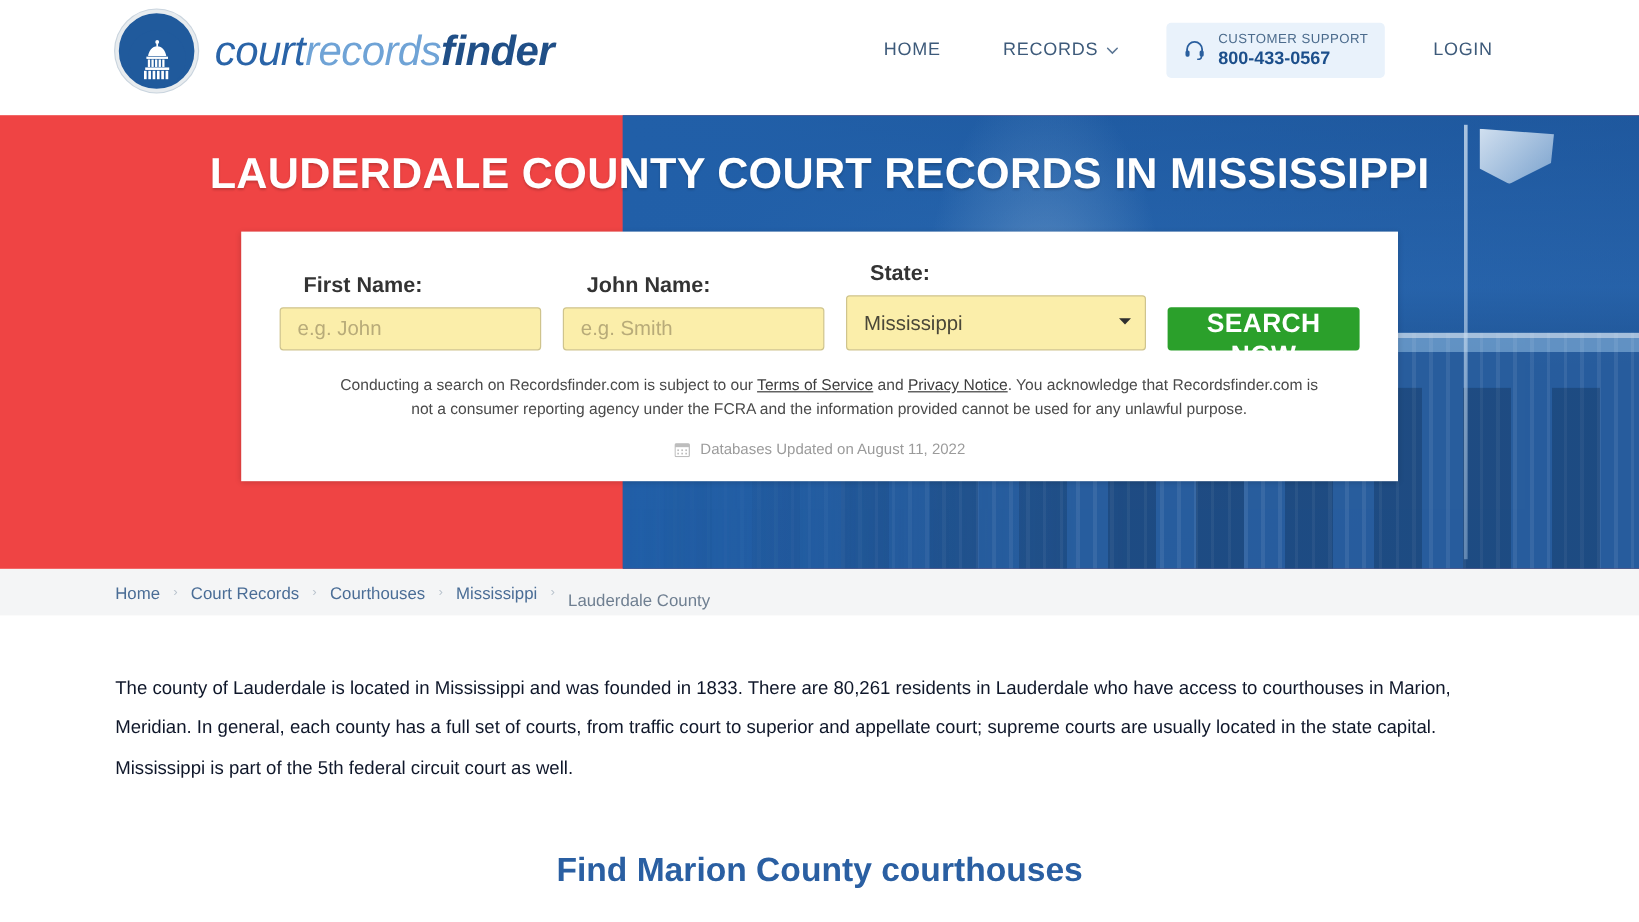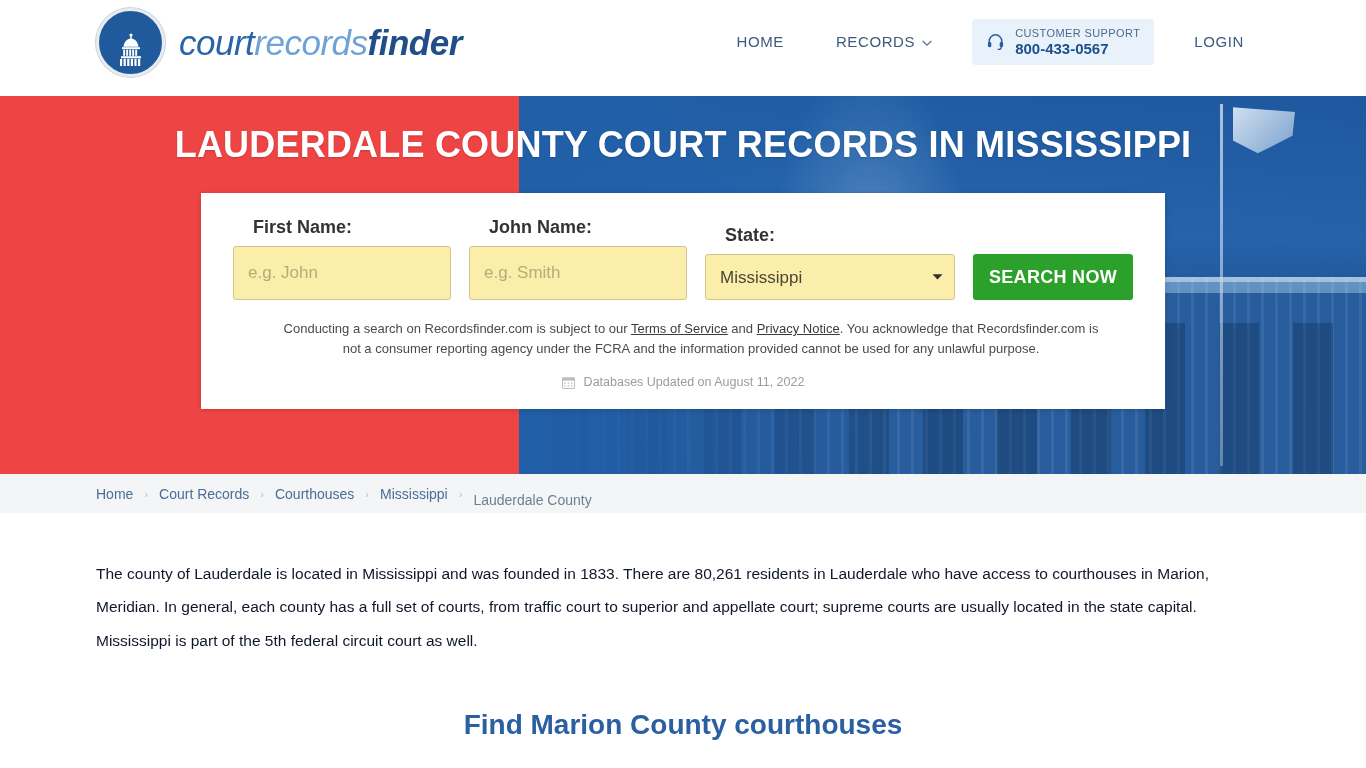--- a/index.html
+++ b/index.html
@@ -191,21 +191,21 @@
   .field-ln { width: 218px; }
   .field-st { width: 250px; }
   .field-label {
     font-size: 18px;
     font-weight: 700;
     color: #333333;
     margin-bottom: 8px;
     padding-left: 20px;
   }
   .txt-input {
-    height: 54px;
+    height: 36px;
     background: #fbeeaa;
     border: 1px solid #cfc48d;
     border-radius: 3px;
     padding: 0 14px;
     font-size: 17px;
     color: #5d5a46;
     font-family: "Liberation Sans", sans-serif;
     outline: none;
   }
   .txt-input::placeholder { color: #b8ab79; }
@@ -226,27 +226,27 @@
   }
   .sel-arrow {
     position: absolute;
     right: 12px; top: 50%;
     transform: translateY(-50%);
     pointer-events: none;
     font-size: 10px;
     color: #2f2f2f;
   }
   .search-btn {
-    height: 46px;
+    height: 36px;
     flex: 1;
     background: #2ba02b;
     border: none;
     border-radius: 3px;
     color: #ffffff;
-    font-size: 18px;
+    font-size: 22px;
     font-weight: 700;
     letter-spacing: 0.3px;
     cursor: pointer;
     font-family: "Liberation Sans", sans-serif;
   }
 
   .disclaimer {
     margin: 19px 28px 0 44px;
     text-align: center;
     font-size: 13px;

